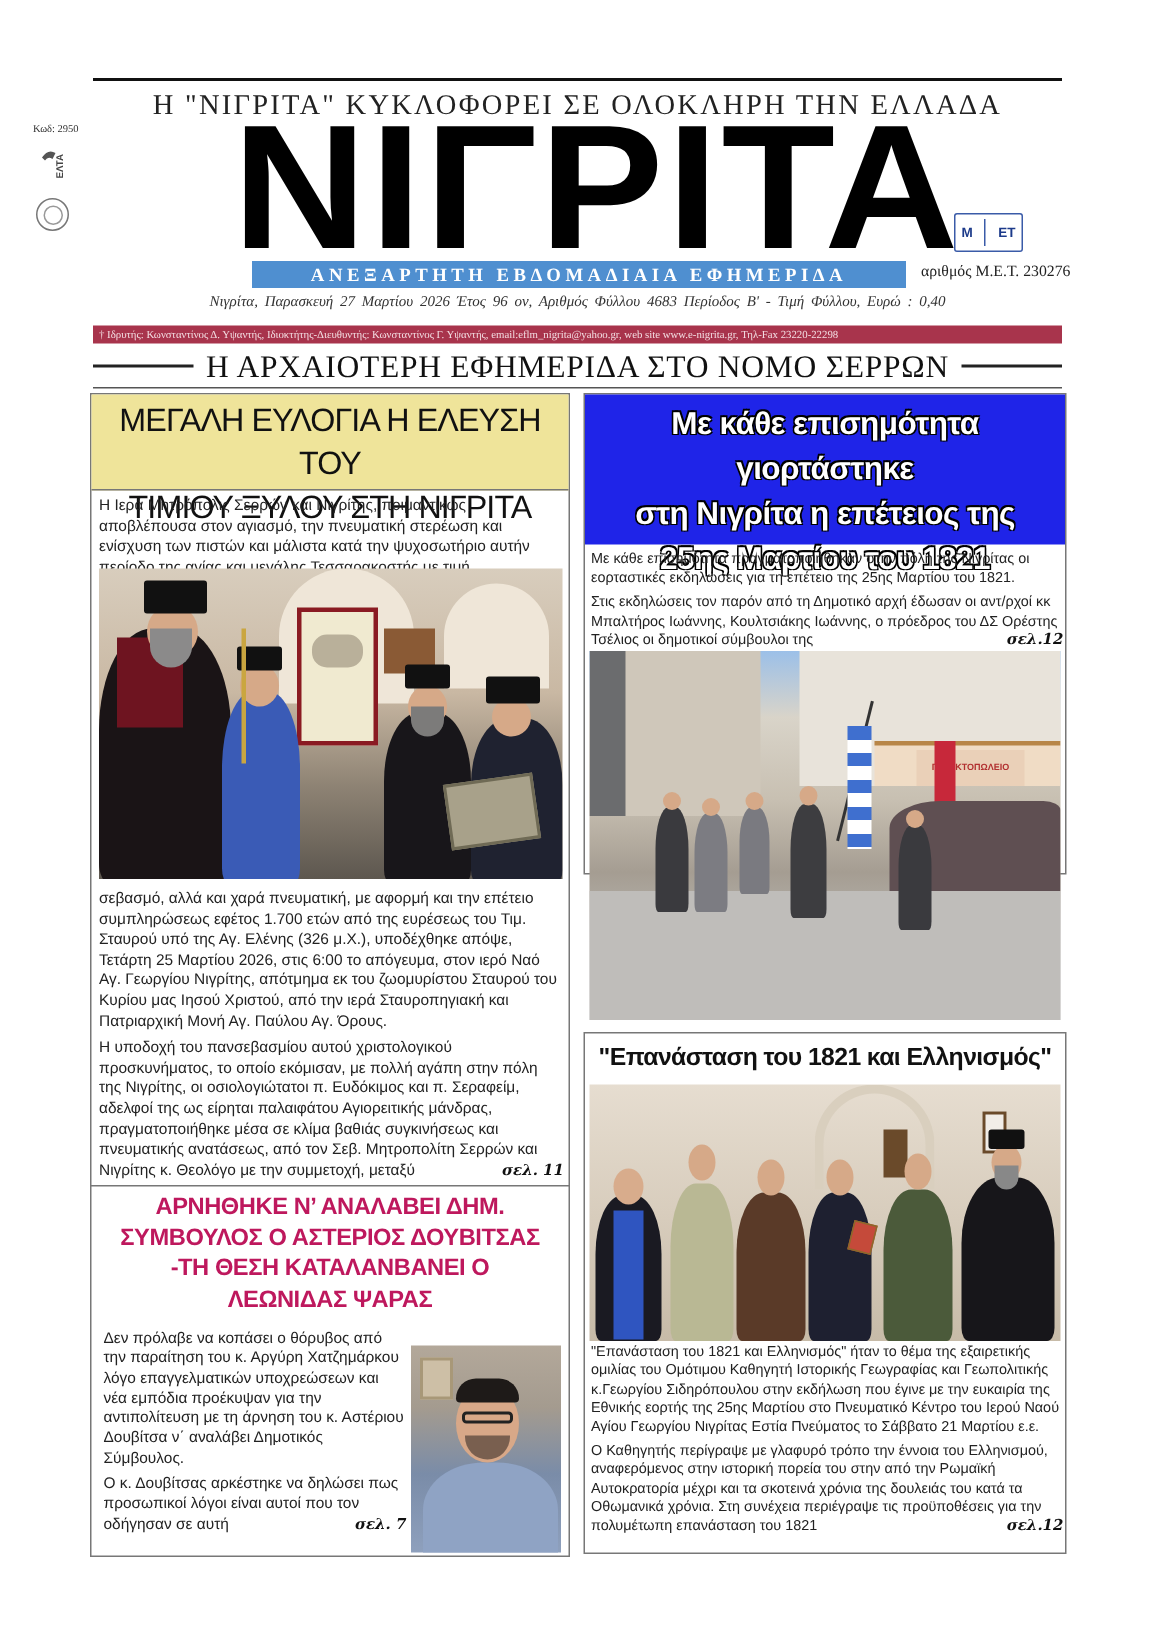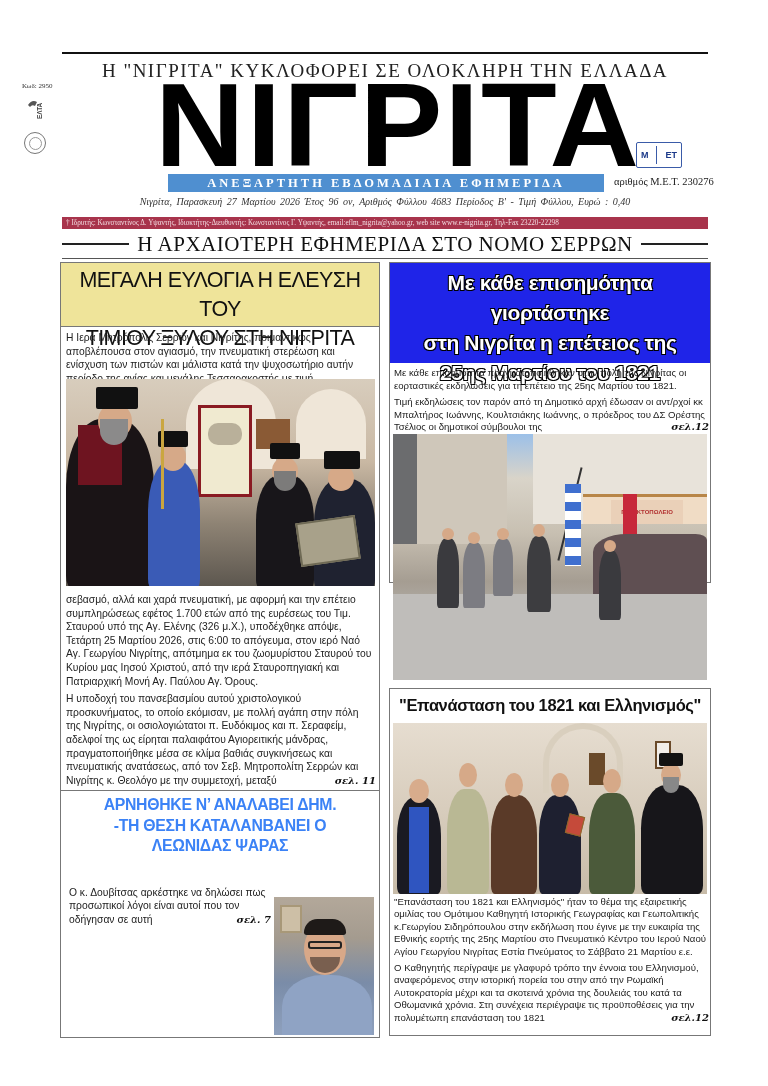--- a/index.html
+++ b/index.html
@@ -57,21 +57,21 @@
              padding-top: 3px; transform-origin: center; letter-spacing: -0.6px; color: #111; }
   .a1-lead { position: absolute; left: 5px; top: 68px; width: 310px; }
   .a1-photo { position: absolute; left: 5px; top: 116px; width: 309px; height: 207px;
               background: linear-gradient(180deg, #d8cdbd 0%, #c9b8a3 40%, #8e8374 70%, #5d574f 100%); overflow: hidden; }
   .a1-rest { position: absolute; left: 5px; top: 330px; width: 310px; }
 
   
   .a2 { left: 60px; top: 790px; width: 320px; height: 248px; }
   .a2-head { position: absolute; left: 0; top: 4px; width: 100%; text-align: center;
              font-family: "Liberation Sans", sans-serif; font-weight: bold; font-size: 15.8px;
-             line-height: 20.5px; color: #3b82f6; letter-spacing: -0.3px; }
+             line-height: 20.5px; color: #be185d; letter-spacing: -0.3px; }
   .a2-text { position: absolute; left: 8px; top: 95px; width: 202px; font-size: 10.3px; line-height: 13.3px; }
   .a2-photo { position: absolute; left: 213px; top: 106px; width: 100px; height: 138px;
               background: linear-gradient(180deg, #b3a89a 0%, #a49b8f 30%, #7a8ca8 62%, #8ea0bd 100%); overflow: hidden; }
 
   
   .a3 { left: 389px; top: 262px; width: 322px; height: 321px; }
   .a3-head { position: absolute; left: 0; top: 0; width: 100%; height: 100px; background: #1f24e8;
              color: #fff; text-align: center; font-family: "Liberation Sans", sans-serif; font-weight: bold;
              font-size: 21px; line-height: 30px; padding-top: 5px; letter-spacing: -0.4px;
              text-shadow: 1px 1px 0 #000, -1px -1px 0 #000, 1px -1px 0 #000, -1px 1px 0 #000; }
@@ -166,24 +166,26 @@
     <p>
       <span> Η υποδοχή του πανσεβασμίου αυτού χριστολογικού προσκυνήματος, το οποίο εκόμισαν, με πολλή αγάπη στην πόλη της Νιγρίτης, οι οσιολογιώτατοι π. Ευδόκιμος και π. Σεραφείμ, αδελφοί της ως είρηται παλαιφάτου Αγιορειτικής μάνδρας, πραγματοποιήθηκε μέσα σε κλίμα βαθιάς συγκινήσεως και πνευματικής ανατάσεως, από τον Σεβ. Μητροπολίτη Σερρών και Νιγρίτης κ. Θεολόγο με την συμμετοχή, μεταξύ</span>
       <span class="ref">σελ. 11</span>
     </p>
   </div>
 </div>
 
 <div class="abs box a2">
   <div class="a2-head">
     <div>ΑΡΝΗΘΗΚΕ  Ν’ ΑΝΑΛΑΒΕΙ ΔΗΜ.</div>
+    <div>ΣΥΜΒΟΥΛΟΣ Ο ΑΣΤΕΡΙΟΣ ΔΟΥΒΙΤΣΑΣ</div>
     <div>-ΤΗ ΘΕΣΗ ΚΑΤΑΛΑΝΒΑΝΕΙ Ο</div>
     <div>ΛΕΩΝΙΔΑΣ ΨΑΡΑΣ</div>
   </div>
   <div class="a2-text body-text">
+    <p> Δεν πρόλαβε να κοπάσει ο θόρυβος από την παραίτηση του κ. Αργύρη Χατζημάρκου λόγο επαγγελματικών υποχρεώσεων και  νέα εμπόδια προέκυψαν για την αντιπολίτευση με τη άρνηση του κ. Αστέριου Δουβίτσα ν΄ αναλάβει Δημοτικός Σύμβουλος.</p>
     <p>
       <span> Ο κ. Δουβίτσας αρκέστηκε να δηλώσει πως προσωπικοί λόγοι είναι αυτοί που τον οδήγησαν σε αυτή</span>
       <span class="ref">σελ. 7</span>
     </p>
   </div>
   <div class="a2-photo" title="Πορτρέτο άνδρα με γυαλιά">
     <div style="position:absolute;left:6px;top:8px;width:22px;height:28px;background:#cdbfa6;border:2px solid #a89878;"></div>
     <div class="fig" style="left:8px;top:78px;width:90px;height:70px;background:#8fa3c4;border-radius:45% 45% 0 0;"></div>
     <div class="head" style="left:30px;top:26px;width:42px;height:52px;background:#d8a888;"></div>
     <div style="position:absolute;left:30px;top:22px;width:42px;height:16px;border-radius:20px 20px 4px 4px;background:#1e1a18;"></div>
@@ -194,21 +196,21 @@
 
 <div class="abs box a3">
   <div class="a3-head">
     <div>Με κάθε επισημότητα γιορτάστηκε</div>
     <div>στη Νιγρίτα η επέτειος της</div>
     <div>25ης Μαρτίου του 1821</div>
   </div>
   <div class="a3-text body-text">
     <p>Με κάθε επισημότητα πραγματοποιήθηκαν  στην  πόλη της Νιγρίτας οι εορταστικές εκδηλώσεις  για τη  επέτειο της 25ης Μαρτίου του 1821.</p>
     <p>
-      <span>  Τιμή εκδηλώσεις τον παρόν από τη Δημοτικό αρχή έδωσαν οι αντ/ρχοί κκ Μπαλτήρος Ιωάννης,  Κουλτσιάκης Ιωάννης, ο πρόεδρος του ΔΣ Ορέστης Τσέλιος  οι δημοτικοί σύμβουλοι της</span>
+      <span>  Στις εκδηλώσεις τον παρόν από τη Δημοτικό αρχή έδωσαν οι αντ/ρχοί κκ Μπαλτήρος Ιωάννης,  Κουλτσιάκης Ιωάννης, ο πρόεδρος του ΔΣ Ορέστης Τσέλιος  οι δημοτικοί σύμβουλοι της</span>
       <span class="ref">σελ.12</span>
     </p>
   </div>
   <div class="a3-photo" title="Παρέλαση μαθητών με ελληνική σημαία">
 
     <div style="position:absolute;left:0;top:0;width:60px;height:110px;background:#6b6c6e;"></div>
     <div style="position:absolute;left:24px;top:0;width:90px;height:110px;background:#cfc7ba;"></div>
     <div style="position:absolute;left:140px;top:0;width:174px;height:90px;background:#e8e3da;"></div>
     <div style="position:absolute;left:190px;top:60px;width:124px;height:30px;background:#f0dcc5;border-top:3px solid #b88648;"></div>
     <div style="position:absolute;left:218px;top:66px;width:72px;height:24px;background:#ead0b8;color:#b23030;font-size:6px;font-weight:bold;line-height:24px;text-align:center;">ΓΑΛΑΚΤΟΠΩΛΕΙΟ</div>

